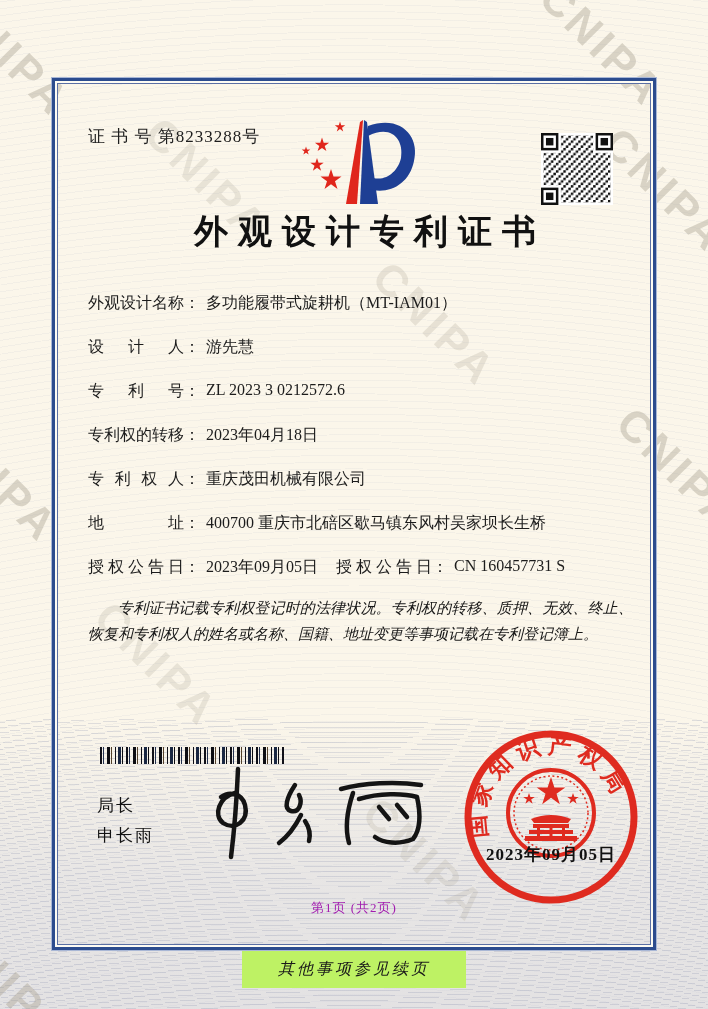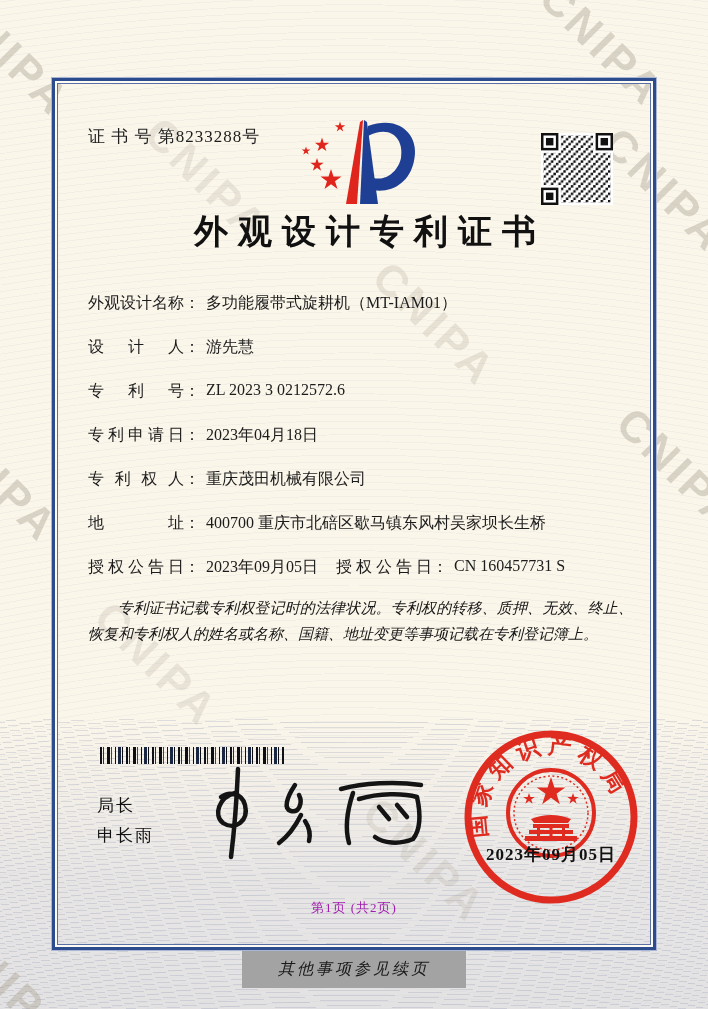--- a/index.html
+++ b/index.html
@@ -52,21 +52,21 @@
   .signature{position:absolute;left:128px;top:682px;width:270px;height:100px;}
 
   .seal{position:absolute;left:406px;top:646px;width:180px;height:180px;}
   .seal-date{position:absolute;left:406px;top:762px;width:180px;text-align:center;
     font-size:17px;letter-spacing:1px;color:#111;font-weight:bold;z-index:3;}
 
   .page-num{position:absolute;left:0;top:818px;width:100%;text-align:center;
     font-size:13px;color:#a21caf;letter-spacing:1px;}
 
   .cont-note{position:absolute;left:50%;top:951px;transform:translateX(-50%);z-index:3;
-    background:#a3a3a3;padding:8px 36px;font-size:16px;font-style:italic;
+    background:#bef264;padding:8px 36px;font-size:16px;font-style:italic;
     letter-spacing:3px;color:#1a1a1a;white-space:nowrap;}
 </style>
 </head>
 <body>
 
 <div class="page">
 
   <div class="waves-global"></div>
   <div class="waves-bottom"></div>
 
@@ -139,21 +139,21 @@
           <span class="lbl">设计人</span>
             <span class="colon">：</span>
           <span class="val">游先慧</span>
         </div>
         <div class="row">
           <span class="lbl">专利号</span>
             <span class="colon">：</span>
           <span class="val">ZL 2023 3 0212572.6</span>
         </div>
         <div class="row">
-          <span class="lbl">专利申请日</span>
+          <span class="lbl">专利权的转移</span>
             <span class="colon">：</span>
           <span class="val">2023年04月18日</span>
         </div>
         <div class="row">
           <span class="lbl">专利权人</span>
             <span class="colon">：</span>
           <span class="val">重庆茂田机械有限公司</span>
         </div>
         <div class="row">
           <span class="lbl">地址</span>

